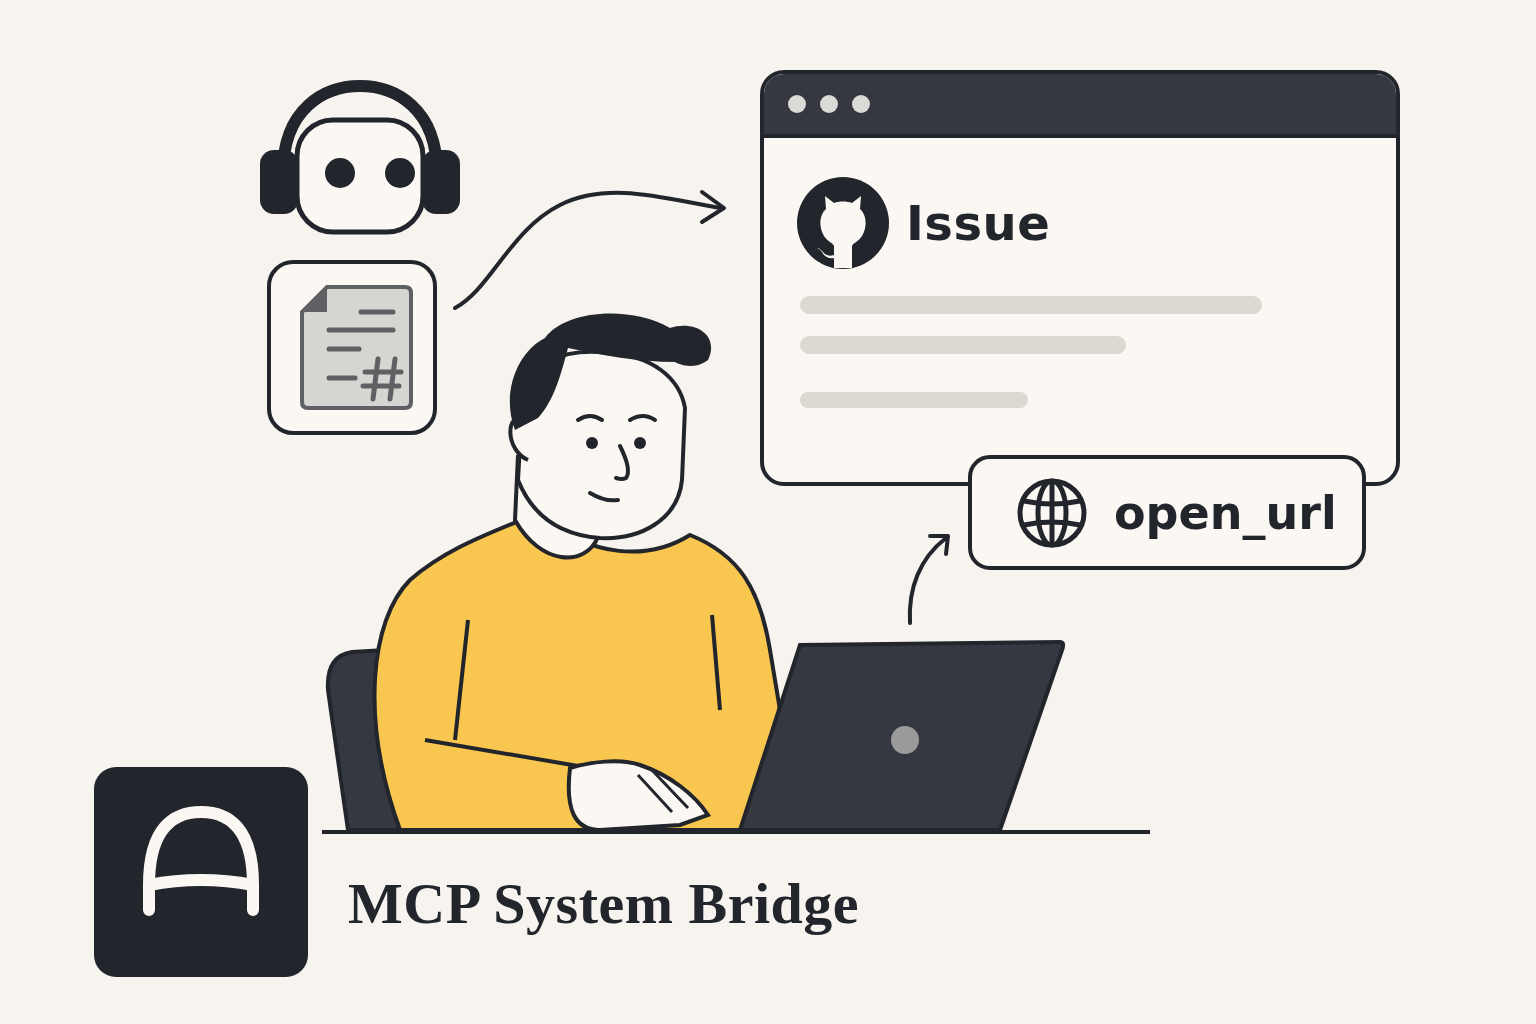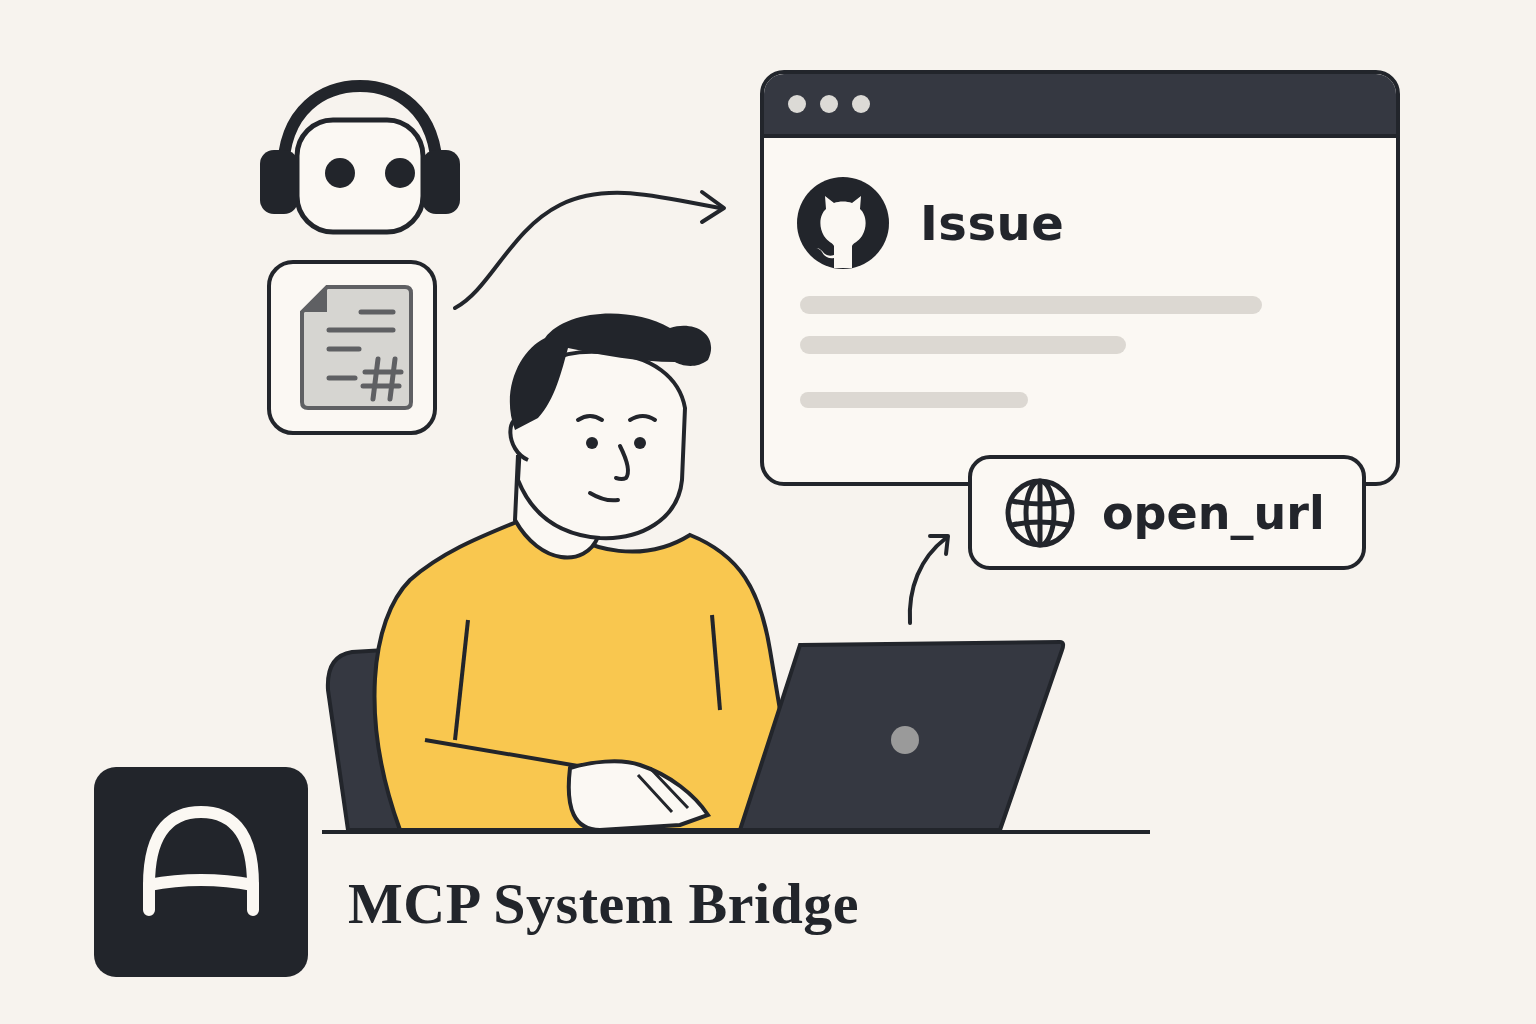--- a/index.html
+++ b/index.html
@@ -2,24 +2,24 @@
 <html><head>
 <meta charset="utf-8">
 <style>
   html,body{margin:0;padding:0;}
   body{width:1536px;height:1024px;background:#f7f3ee;position:relative;overflow:hidden;font-family:"DejaVu Sans","Liberation Sans",sans-serif;color:#22252b;}
   .abs{position:absolute;}
   .stroke-box{border:4px solid #22252b;background:#fbf8f3;}
   .browser{left:760px;top:70px;width:640px;height:416px;border-radius:24px;overflow:hidden;box-sizing:border-box;}
   .browser-bar{height:60px;background:#353841;border-bottom:4px solid #22252b;display:flex;align-items:center;padding-left:24px;gap:14px;}
   .dot{width:18px;height:18px;border-radius:50%;background:#dcdad6;}
-  .issue-head{position:absolute;left:32px;top:102px;display:flex;align-items:center;gap:30px;}
+  .issue-head{position:absolute;left:32px;top:102px;display:flex;align-items:center;gap:16px;}
   .issue-title{font-size:48px;font-weight:bold;letter-spacing:0.5px;}
   .skel{position:absolute;left:36px;height:18px;border-radius:9px;background:#dcd8d2;}
-  .tool-chip{left:968px;top:455px;width:398px;height:115px;border-radius:22px;box-sizing:border-box;display:flex;align-items:center;padding-left:32px;gap:26px;}
+  .tool-chip{left:968px;top:455px;width:398px;height:115px;border-radius:22px;box-sizing:border-box;display:flex;align-items:center;padding-left:44px;gap:26px;}
   .tool-label{font-size:46px;font-weight:bold;}
   .doc-card{left:267px;top:260px;width:170px;height:175px;border-radius:26px;box-sizing:border-box;}
   .logo-tile{left:94px;top:767px;width:214px;height:210px;border-radius:22px;background:#22252b;}
   .brand-title{left:348px;top:870px;font-size:58px;font-weight:bold;letter-spacing:0.5px;font-family:Liberation Serif, serif;}
 </style>
 </head>
 <body>
 
 <svg class="abs" style="left:255px;top:78px" width="210" height="160" viewBox="0 0 210 160">
   <path d="M28 95 C28 30 70 8 105 8 C140 8 182 30 182 95" fill="none" stroke="#22252b" stroke-width="12" stroke-linecap="round"></path>

